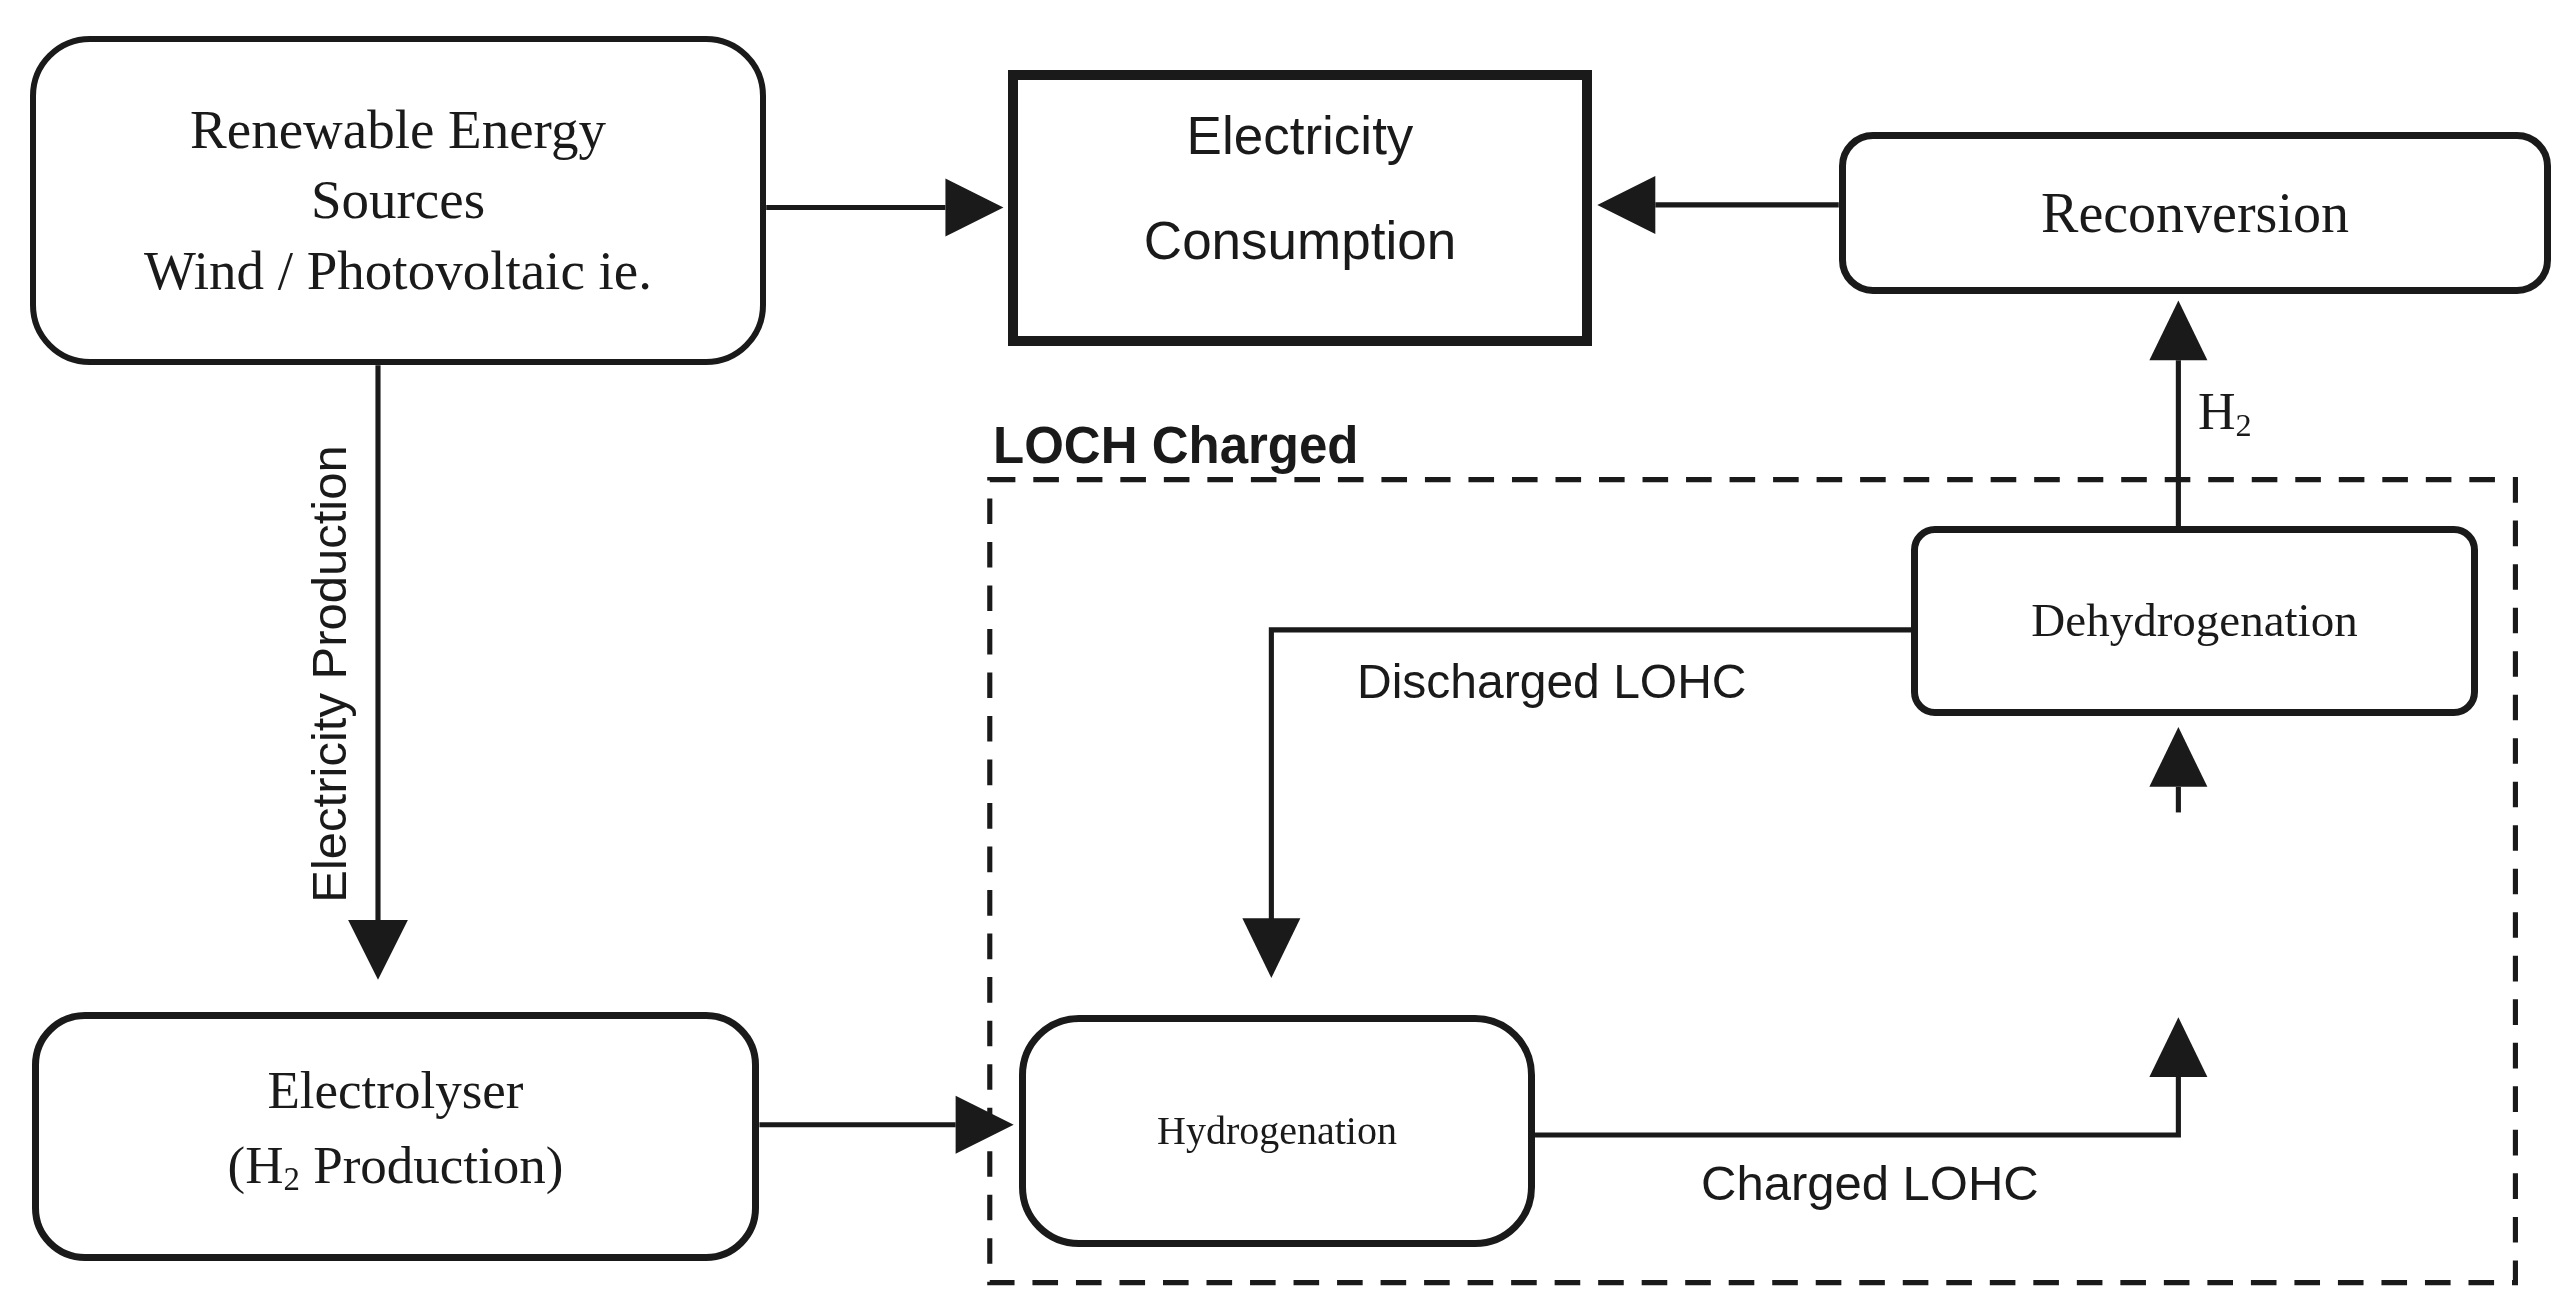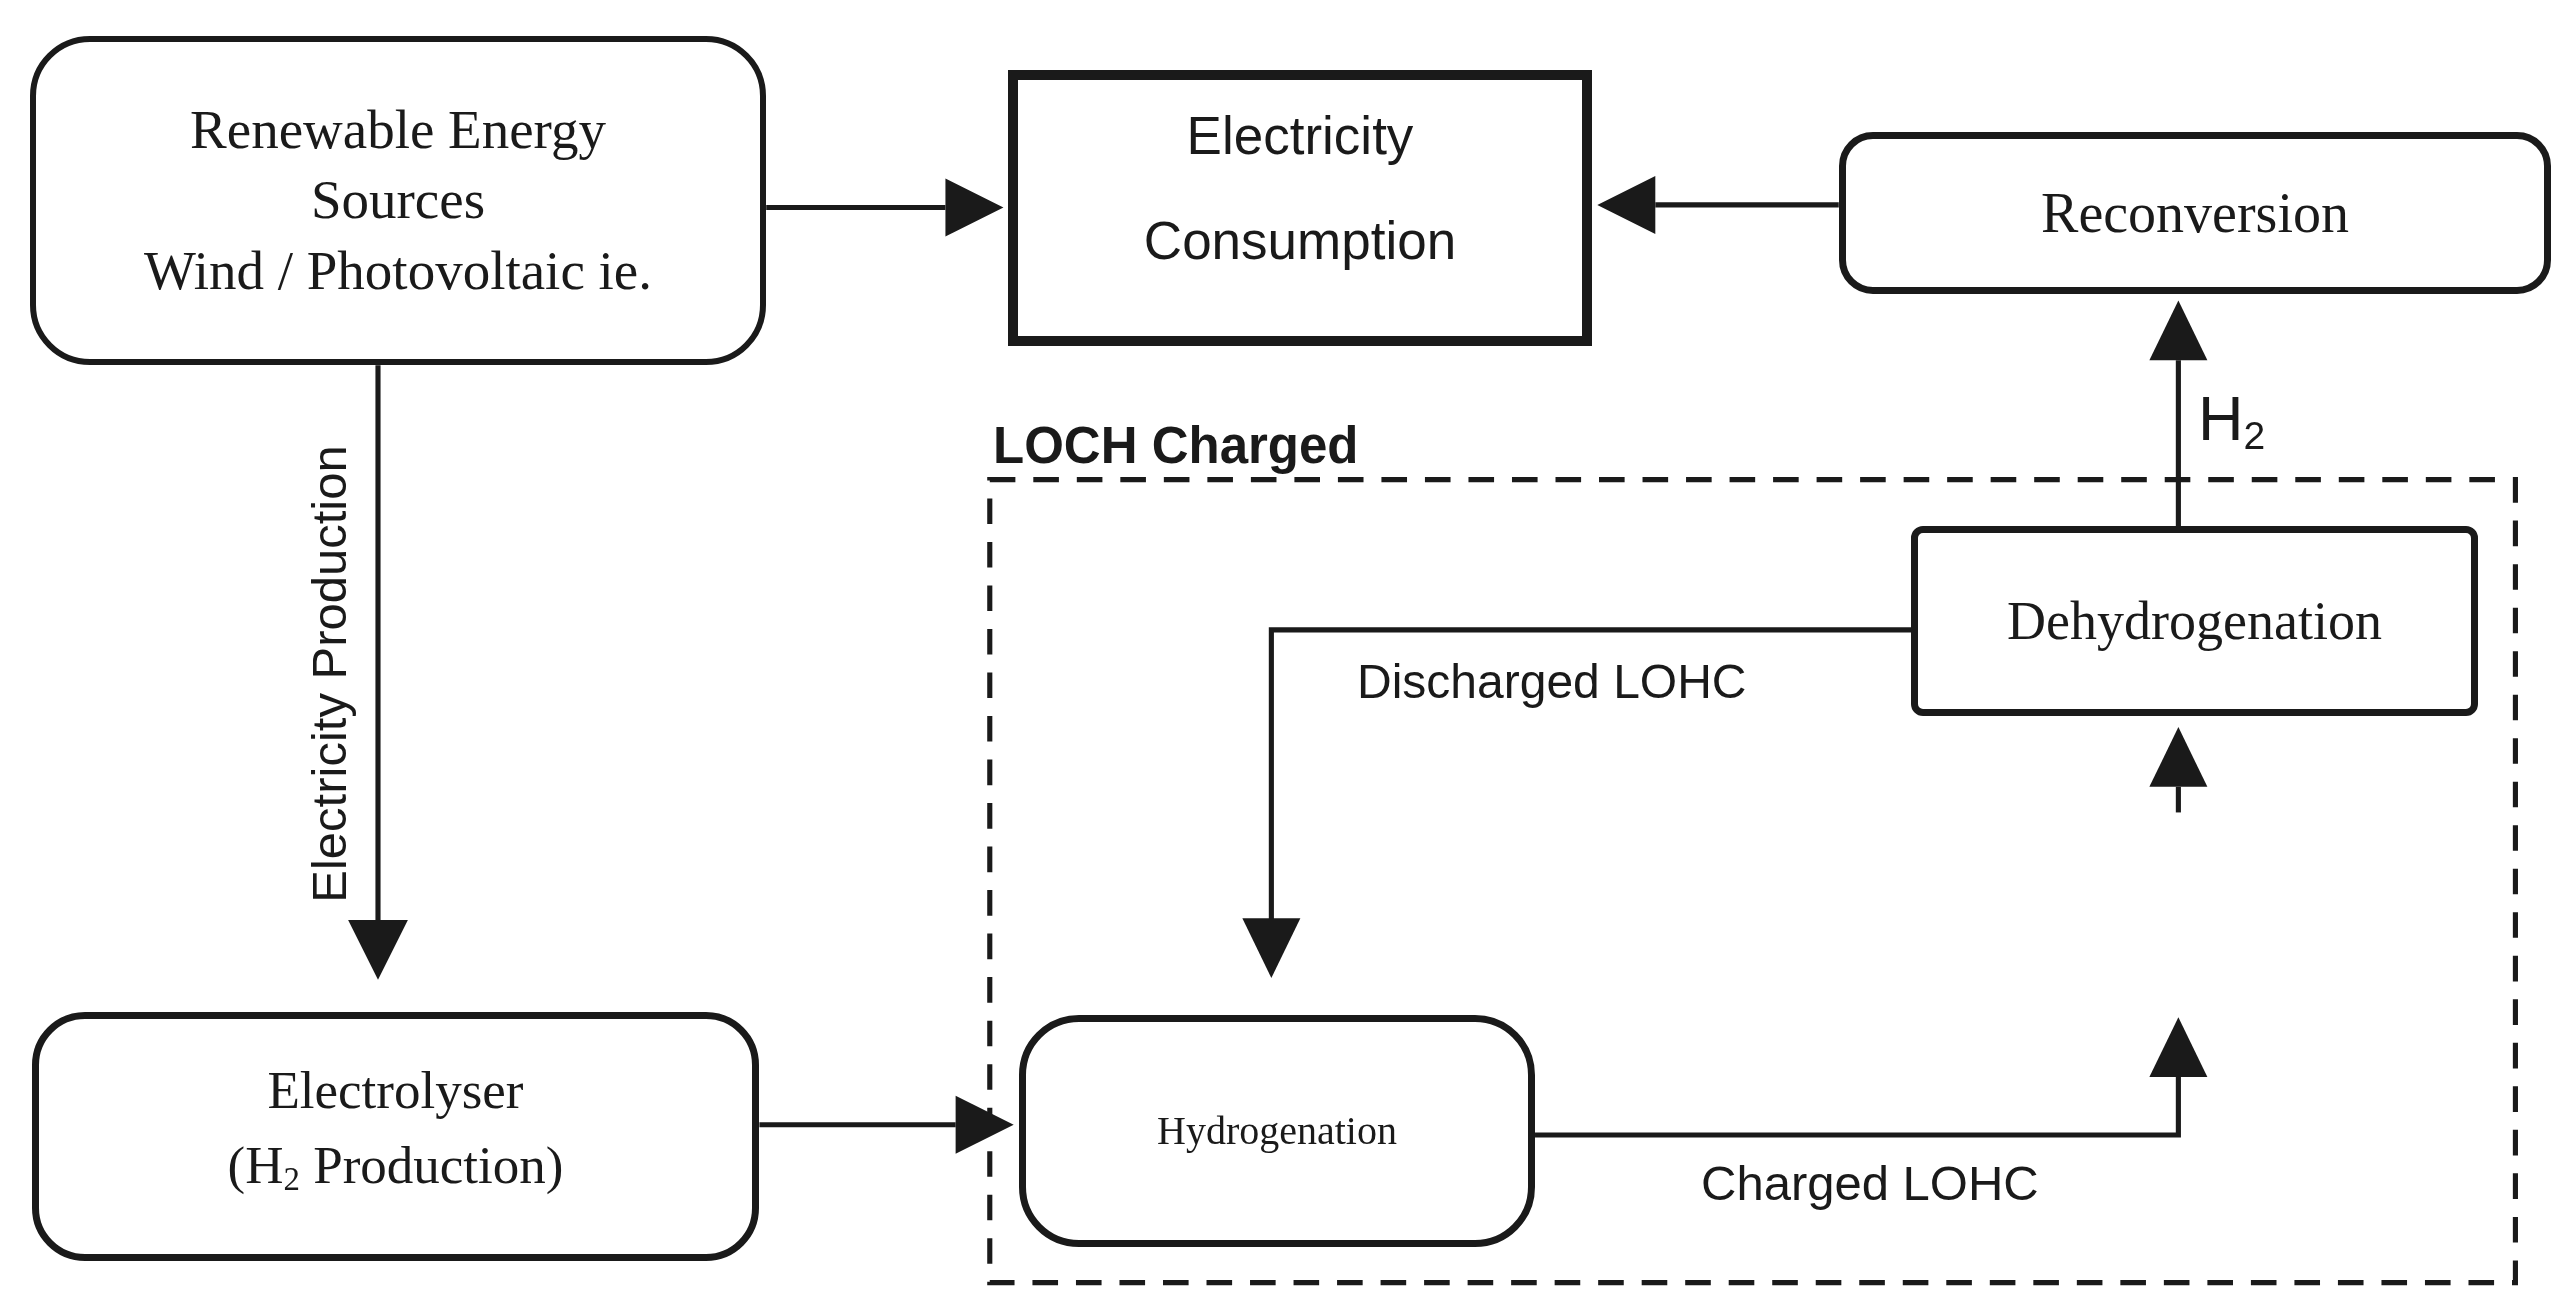--- a/index.html
+++ b/index.html
@@ -30,28 +30,28 @@
     border:10.2px solid var(--stroke);font-size:53px;line-height:1.5;padding-bottom:40px;gap:25px;}
   #box-reconversion{left:1839px;top:132px;width:712px;height:162px;
     border:7.7px solid var(--stroke);border-radius:34px;font-size:56px;}
   #box-electrolyser{left:32px;top:1012px;width:727px;height:249px;
     border:7.7px solid var(--stroke);border-radius:53px;font-size:53px;line-height:1.42;padding-bottom:17px;}
   #box-hydrogenation{left:1019px;top:1015px;width:516px;height:232px;
     border:7.7px solid var(--stroke);border-radius:60px;font-size:40px;}
   #box-lohc-storage{left:1945px;top:812px;width:503px;height:195px;
     border:7.7px solid var(--stroke);border-radius:44px;font-size:55px;}
   #box-dehydrogenation{left:1911px;top:526px;width:567px;height:190px;
-    border:7.7px solid var(--stroke);border-radius:12px;font-size:54px;}
+    border:7.7px solid var(--stroke);border-radius:24px;font-size:47px;}
 
   #lbl-loch-system{left:993px;top:416px;font-size:51px;font-weight:bold;}
   #lbl-electricity-production{left:329px;top:674px;font-size:49px;
     transform:translate(-50%,-50%) rotate(-90deg);}
   #lbl-discharged-lohc{left:1357px;top:654px;font-size:48px;}
   #lbl-charged-lohc{left:1701px;top:1155px;font-size:49px;}
-  #lbl-h2{left:2198px;top:382px;font-size:63px;}
+  #lbl-h2{left:2198px;top:382px;font-size:52px;font-family:Liberation Serif, serif;}
 </style>
 </head>
 <body>
 
 <div id="canvas">
 
   <svg id="wires" width="2576" height="1316" viewBox="0 0 3019 1542">
 
     <rect class="dash" x="1160" y="562" width="1788" height="941"></rect>
 

